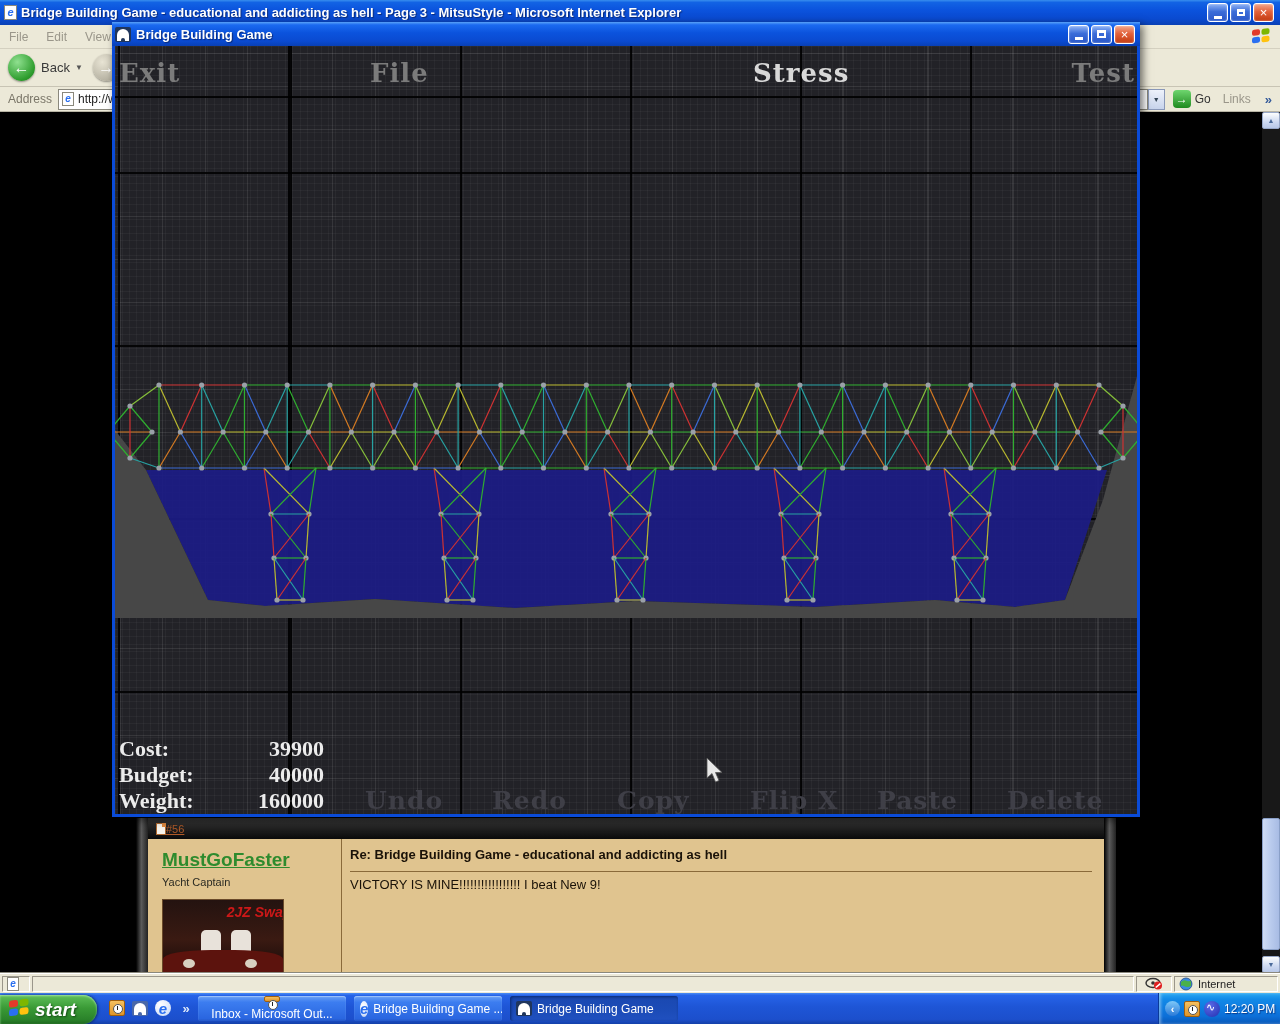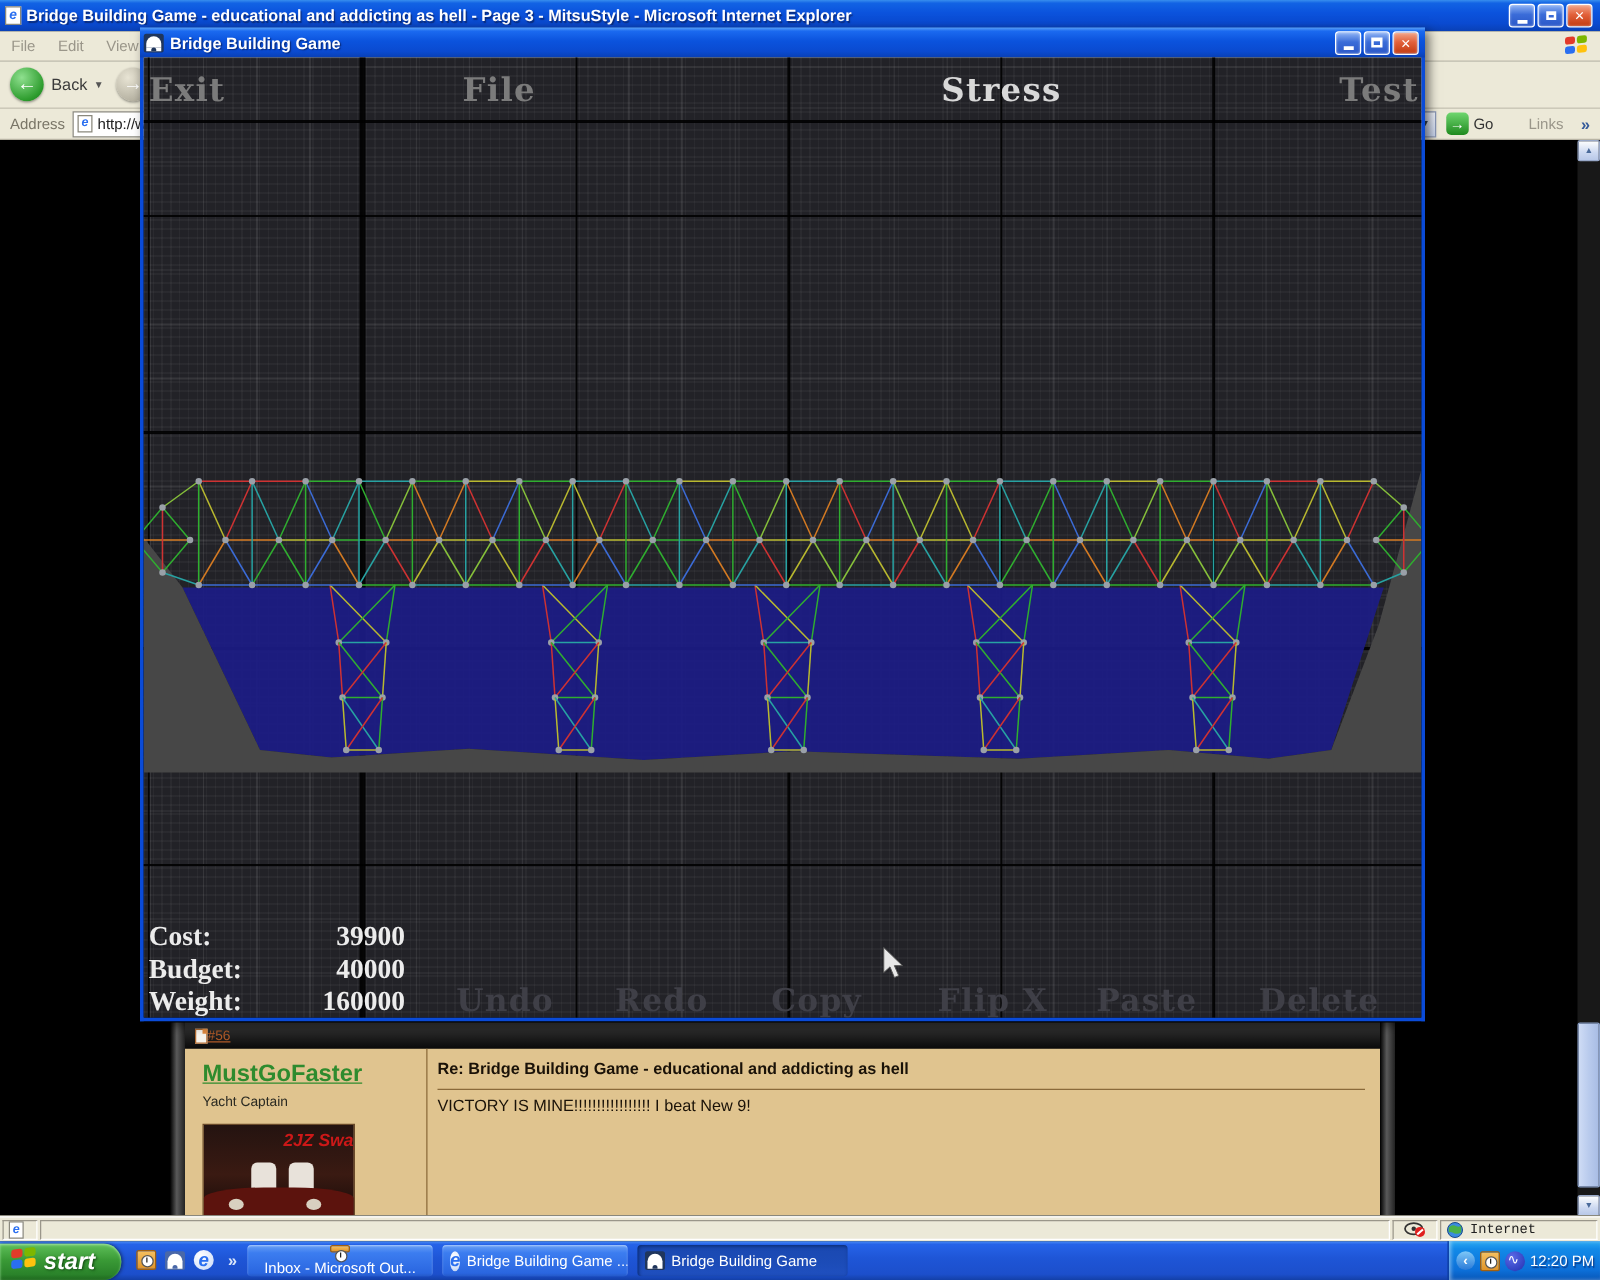--- a/index.html
+++ b/index.html
@@ -43,21 +43,21 @@
   .ie-addressbar { left:0; top:87px; width:1280px; height:25px; background:#ece9d8;
     border-bottom:1px solid #b8b4a4; display:flex; align-items:center; }
   .addr-label { font-size:12px; color:#7a7668; margin:0 6px 0 8px; }
   .addr-input { height:21px; background:#fff; border:1px solid #8a887c; flex:1; max-width:1100px;
     display:flex; align-items:center; padding:0 3px; font-size:12px; color:#222; }
   .addr-drop { width:17px; height:21px; background:linear-gradient(#eef2fb,#c8d4ec); border:1px solid #8a98b8;
     display:flex; align-items:center; justify-content:center; font-size:7px; color:#345; }
   .go-btn { display:flex; align-items:center; gap:4px; margin-left:8px; font-size:12px; color:#333; }
   .go-icon { width:18px; height:18px; border-radius:4px; background:linear-gradient(#6fd66f,#1f8a1f);
     color:#fff; display:flex; align-items:center; justify-content:center; font-size:12px; }
-  .links { margin-left:28px; font-size:12px; color:#9a968a; }
+  .links { margin-left:12px; font-size:12px; color:#9a968a; }
   .chev { margin:0 8px 0 14px; font-size:13px; color:#345a9a; font-weight:bold; }
 
   .ie-content { left:0; top:112px; width:1262px; height:861px; background:#000; overflow:hidden; }
 
   
   .sb { left:1262px; top:112px; width:18px; height:861px; background:#181818; }
   .sb-btn { position:absolute; left:0; width:18px; height:17px;
     background:linear-gradient(#fdfefe,#cdd9f1 60%,#b8c8e8); border:1px solid #98a8c8; border-radius:2px;
     color:#4a6a9a; font-size:7px; display:flex; align-items:center; justify-content:center; }
   .sb-thumb { position:absolute; left:0; width:18px; top:706px; height:132px;
@@ -697,21 +697,21 @@
   </span>
   <span class="sb-panel" style="flex:1;"></span>
   <span class="sb-panel" style="width:36px;justify-content:center;">
     <svg width="18" height="13" viewBox="0 0 18 13">
       <ellipse cx="8" cy="6" rx="7" ry="4.5" fill="none" stroke="#333" stroke-width="1.4"></ellipse>
       <circle cx="8" cy="6" r="1.8" fill="#333"></circle>
       <circle cx="13" cy="8.5" r="4" fill="#e02020"></circle>
       <rect x="10" y="7.8" width="6" height="1.6" fill="#fff" transform="rotate(-40 13 8.5)"></rect>
     </svg>
   </span>
-  <span class="sb-panel" style="width:126px;margin-right:2px;font-family:Liberation Mono, monospace;">
+  <span class="sb-panel" style="width:104px;margin-right:2px;">
     <svg width="14" height="14" viewBox="0 0 14 14">
       <circle cx="7" cy="7" r="6" fill="#3a8ae0"></circle>
       <path d="M2,5 Q5,2 8,4 Q11,5 12,3 L12,9 Q8,11 5,9 Q3,8 2,9 Z" fill="#4ab04a"></path>
       <circle cx="7" cy="7" r="6" fill="none" stroke="#1a4a8a" stroke-width="0.8"></circle>
     </svg>
     <span class="zone-label">Internet</span>
   </span>
 </div>
 
 <div class="abs taskbar">

